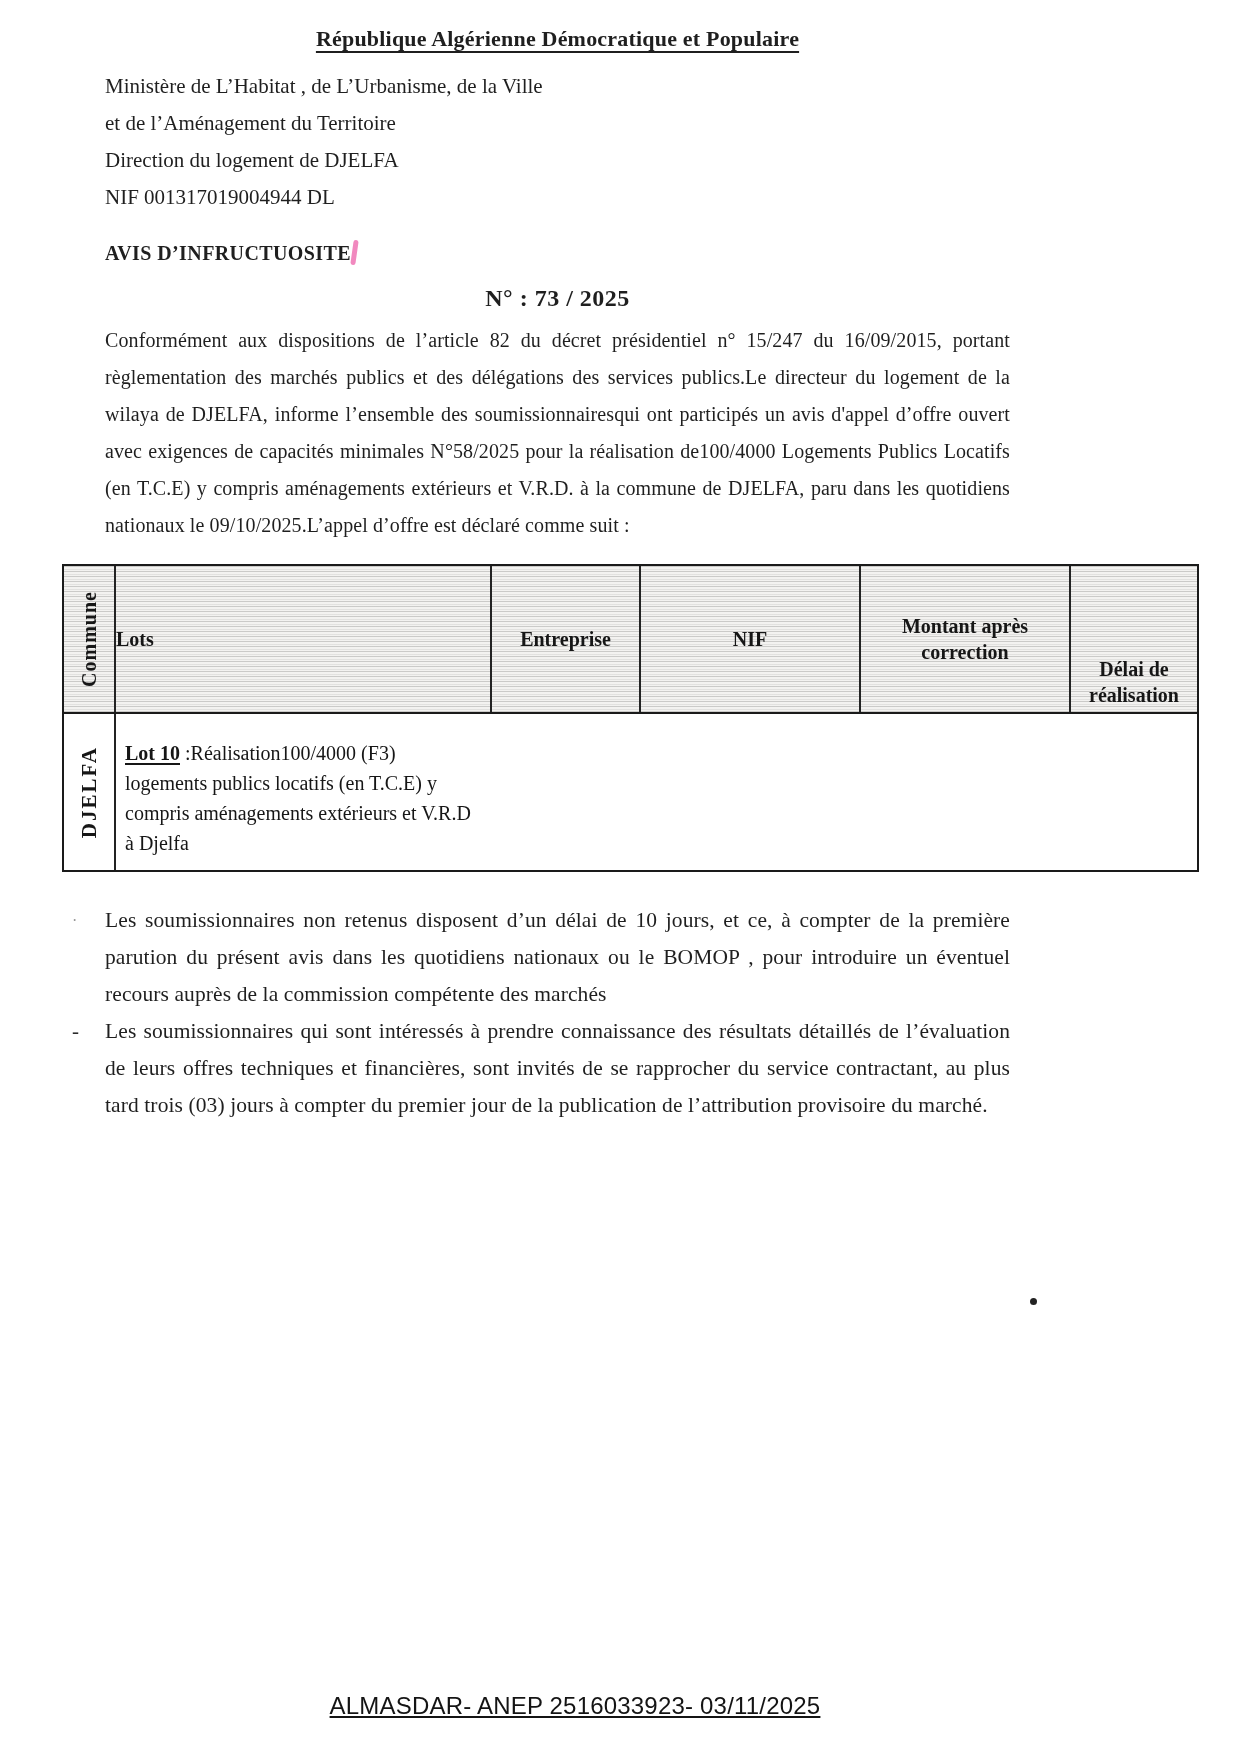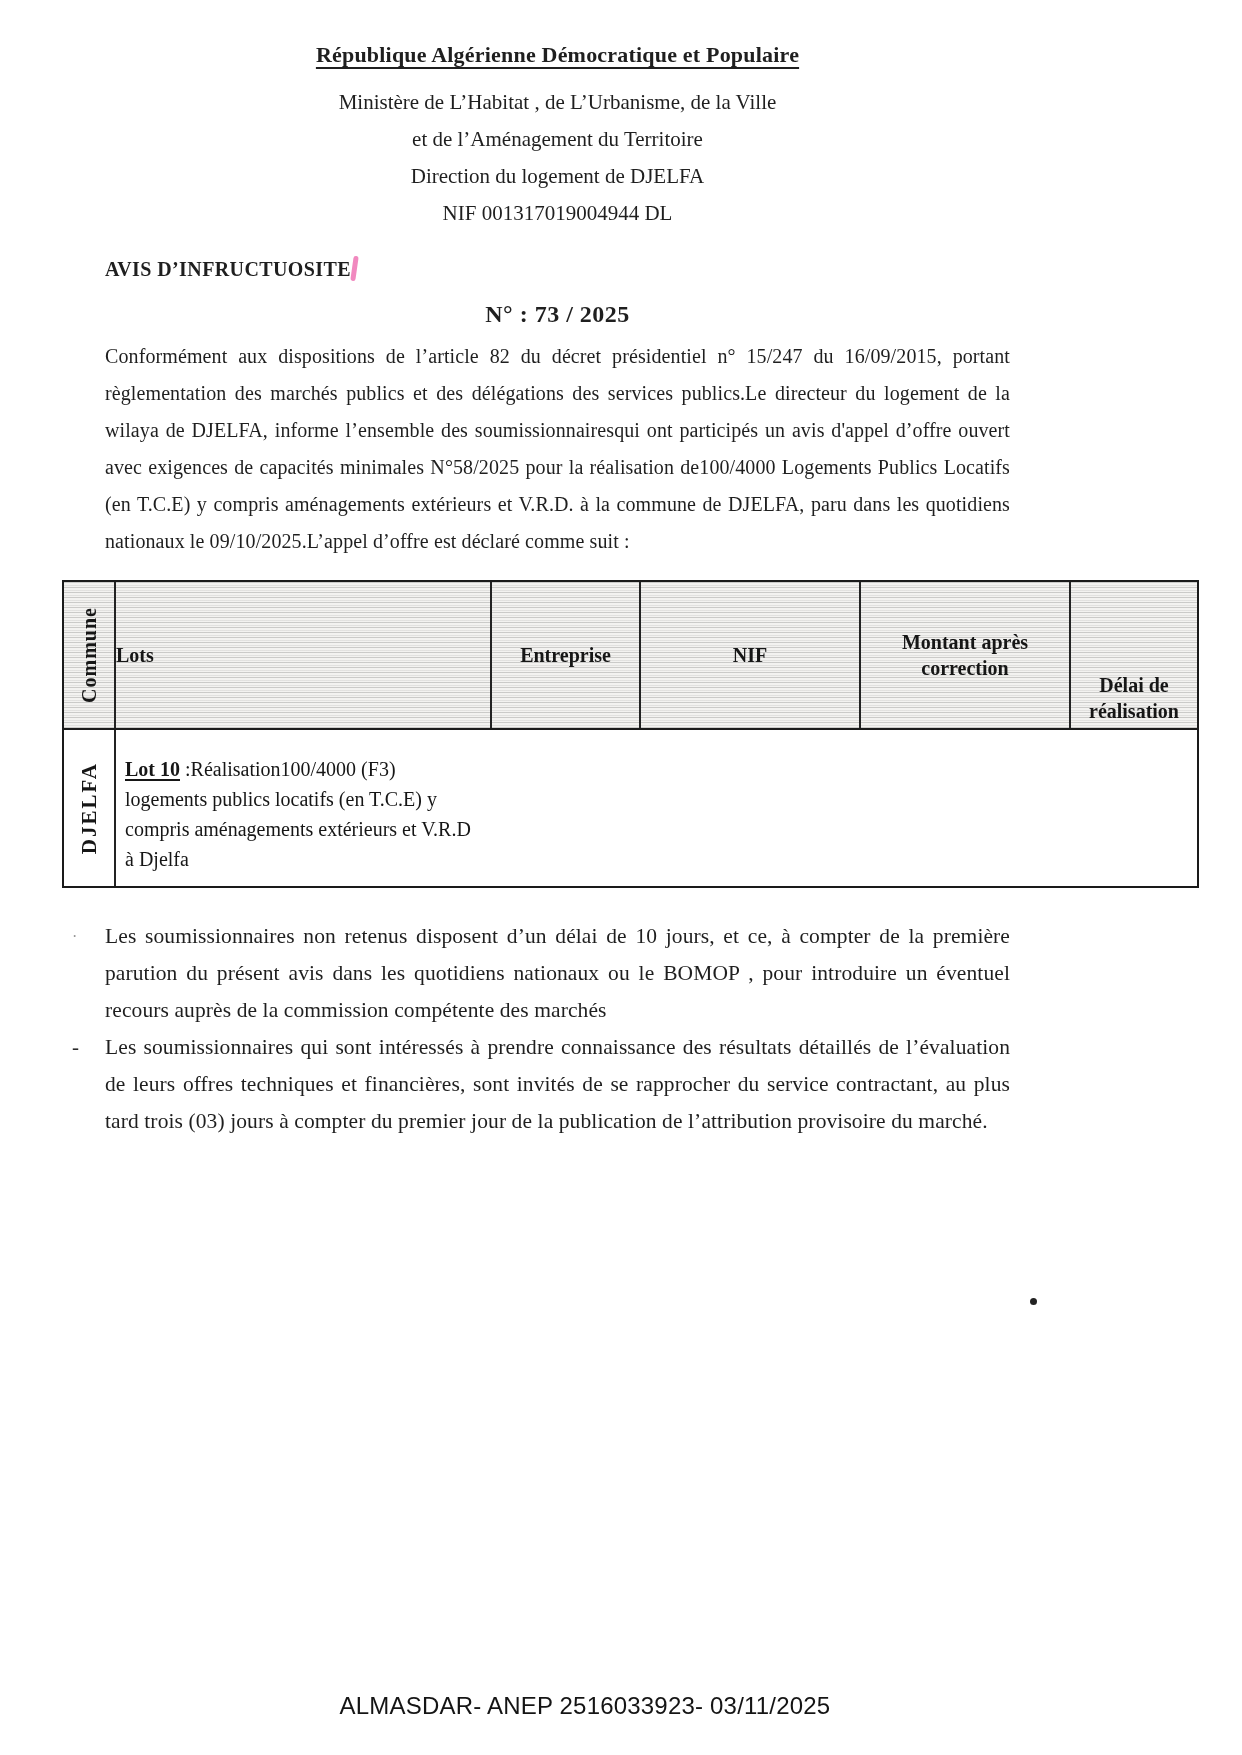--- a/index.html
+++ b/index.html
@@ -11,31 +11,30 @@
     color:#1f1f1f;
     overflow:hidden;
   }
   *{box-sizing:border-box;}
 
   
   .content-col{margin-left:105px;width:905px;}
   .country-title{
     text-align:center;
     font-size:22px;font-weight:bold;
-    padding-top:42px;
+    padding-top:26px;
     letter-spacing:.2px;
   }
   .country-title span{
     text-decoration:underline;
     text-decoration-thickness:2px;
     text-underline-offset:5px;
   }
   .ministry-block{
     margin-top:16px;
-    text-align:center;
     font-size:21px;line-height:37px;
   }
   .doc-title{
     margin-top:24px;
     text-align:left;
     font-size:20px;font-weight:bold;
     letter-spacing:.4px;
     white-space:nowrap;
   }
   .pink-mark{
@@ -130,25 +129,26 @@
   .stray-dot{
     position:absolute;
     left:1030px;top:1298px;
     width:7px;height:7px;border-radius:50%;
     background:#222;
   }
 
   
   .footer{
     position:absolute;
-    left:10px;top:1692px;width:1150px;
+    left:0;top:1692px;width:1150px;
     text-align:center;
     font-family:"Liberation Sans", sans-serif;
     font-size:24px;color:#141414;
     letter-spacing:.2px;
+    text-decoration:underline;
   }
 </style>
 </head>
 <body>
 
 <div class="page">
 
   <div class="content-col">
 
     <div class="country-title">

